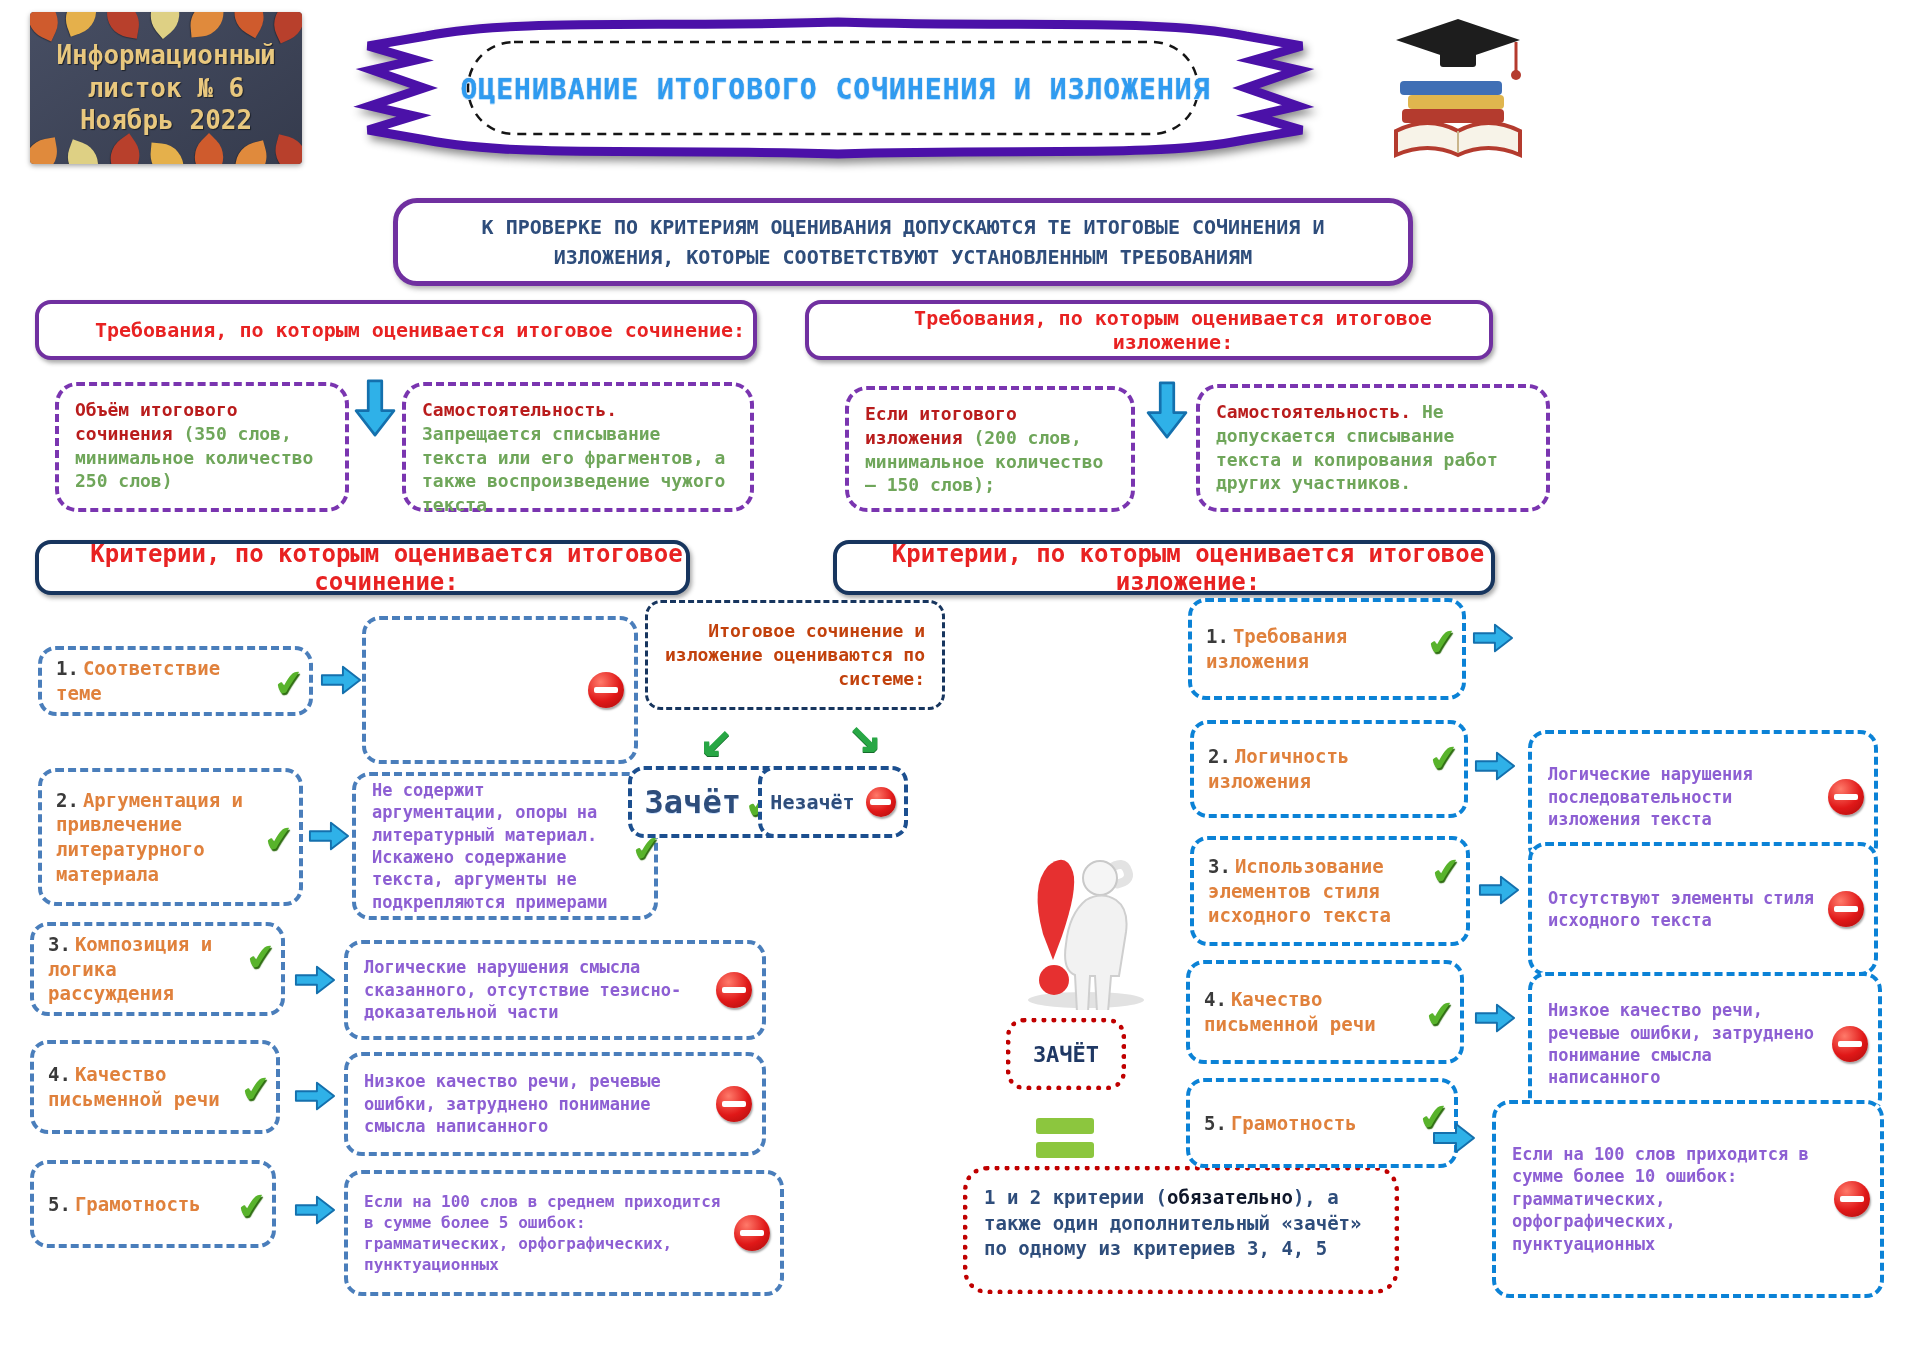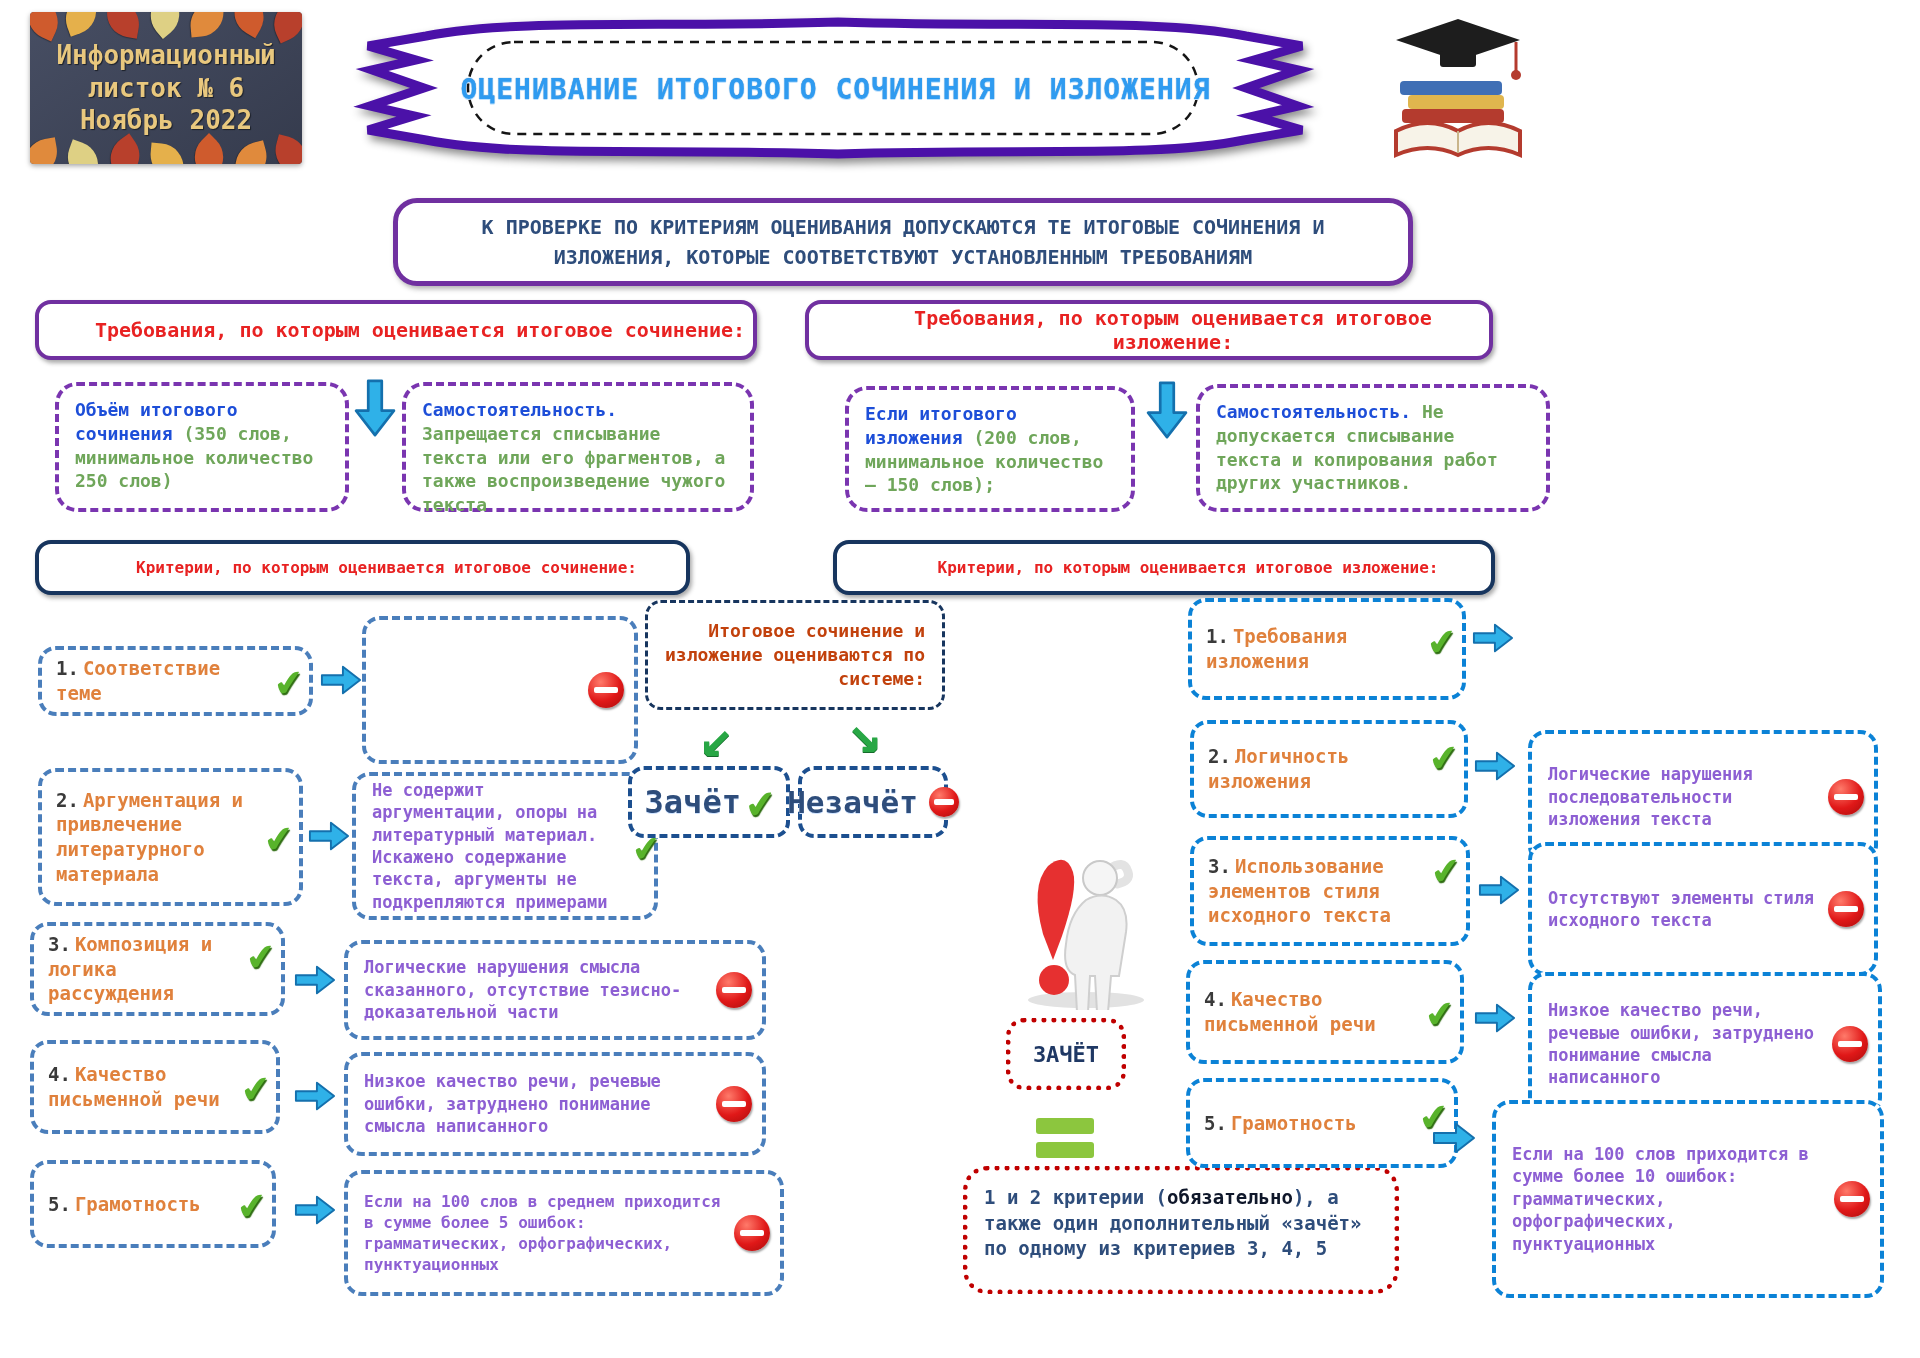--- a/index.html
+++ b/index.html
@@ -19,27 +19,27 @@
   .banner-wrap{filter:drop-shadow(3px 5px 4px rgba(0,0,0,.45));}
   .banner-wrap svg{width:100%;height:100%;}
   .banner-title{position:absolute;left:50%;top:50%;transform:translate(-50%,-50%);width:840px;text-align:center;
                 color:#2f9bf0;font-weight:bold;font-size:28px;letter-spacing:1px;
                 text-shadow:0 1px 0 #bfe2ff,0 0 1px #1267b0;}
 
   
   .round-hdr{background:#fff;border:4px solid #7030a0;border-radius:16px;box-shadow:2px 3px 4px rgba(40,40,40,.4);
              display:flex;align-items:center;justify-content:center;text-align:center;
              color:#e82222;font-weight:bold;font-size:20px;padding-left:48px;}
-  .round-hdr.navy{border-color:#17355e;font-size:16px;}
+  .round-hdr.navy{border-color:#17355e;font-size:24px;}
   .subtitle-box{background:#fff;border:5px solid #7030a0;border-radius:24px;box-shadow:2px 3px 5px rgba(40,40,40,.35);
                 display:flex;align-items:center;justify-content:center;text-align:center;
                 color:#2e4d7b;font-weight:bold;font-size:20px;line-height:1.5;}
   .req-box{background:#fff;border:4px dashed #7a35b0;border-radius:22px;padding:12px 16px;
            font-weight:bold;font-size:18px;line-height:1.32;}
-  .req-box .t-red{color:#1d4ed8;}
+  .req-box .t-red{color:#b91c1c;}
   .req-box .t-green{color:#6fa65a;}
 
   .crit-box{background:#fff;border:4px dashed #4a7ebb;border-radius:18px;padding:10px 52px 10px 14px;
             font-weight:bold;font-size:19px;line-height:1.3;display:flex;align-items:center;}
   .crit-box.bright{border-color:#0b82d6;}
   .crit-box .num{color:#3a3a3a;margin-right:4px;}
   .crit-box .lbl{color:#e0813c;}
   .res-box{background:#fff;border:4px dashed #4a7ebb;border-radius:18px;padding:12px 56px 12px 16px;
            font-weight:bold;font-size:17px;line-height:1.32;color:#8d5fd3;display:flex;align-items:center;}
   .res-box.bright{border-color:#0b82d6;}
@@ -234,21 +234,21 @@
 изложение оцениваются по
 системе:</span>
   </div>
   <span class="abs diag-arrow" style="left:700px;top:708px">↙</span>
   <span class="abs diag-arrow" style="left:848px;top:704px">↘</span>
 
   <div class="abs navy-dash verdict" style="left:628px;top:766px;width:162px;height:72px;font-size:32px">
     <span>Зачёт</span>
     <span class="check" style="font-size:44px">✔</span>
   </div>
-  <div class="abs navy-dash verdict" style="left:798px;top:766px;width:150px;height:72px;font-size:31px;gap:11px">
+  <div class="abs navy-dash verdict" style="left:758px;top:766px;width:150px;height:72px;font-size:20px;gap:11px">
     <span>Незачёт</span>
     <span class="noentry" style="width:30px;height:30px;flex:none"></span>
   </div>
 
   <div class="abs" style="left:1008px;top:848px;width:150px;height:162px">
     <svg viewBox="0 0 150 162" style="width:100%;height:100%">
       <ellipse cx="78" cy="152" rx="58" ry="8" fill="#e2e2e2"></ellipse>
       <path d="M100 22 q16 -12 20 2 q3 9 -11 12" fill="none" stroke="#e3e3e3" stroke-width="9" stroke-linecap="round"></path>
       <circle cx="92" cy="30" r="17" fill="#f5f5f5" stroke="#c9c9c9" stroke-width="2"></circle>
       <path d="M78 52 q16 -9 30 0 q13 9 10 32 l-7 44 h-8 l-3 36 h-11 l-2 -36 h-5 l-2 36 h-11 l-2 -37 q-13 -5 -9 -31 q3 -30 20 -44 z" fill="#f2f2f2" stroke="#cfcfcf" stroke-width="2"></path>

